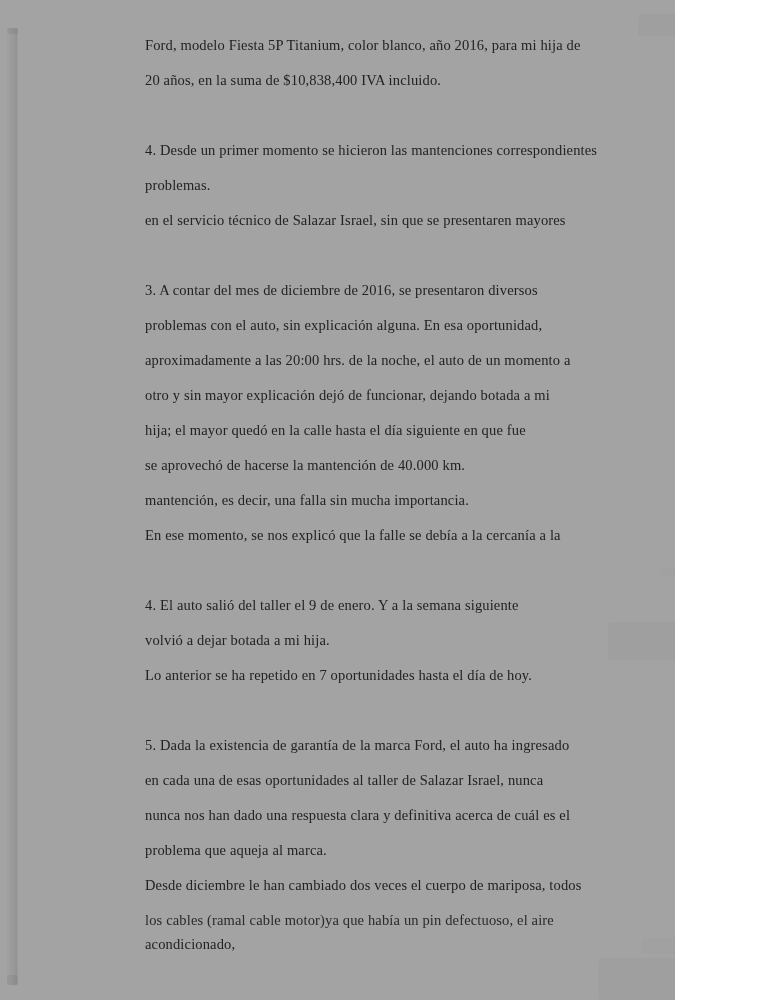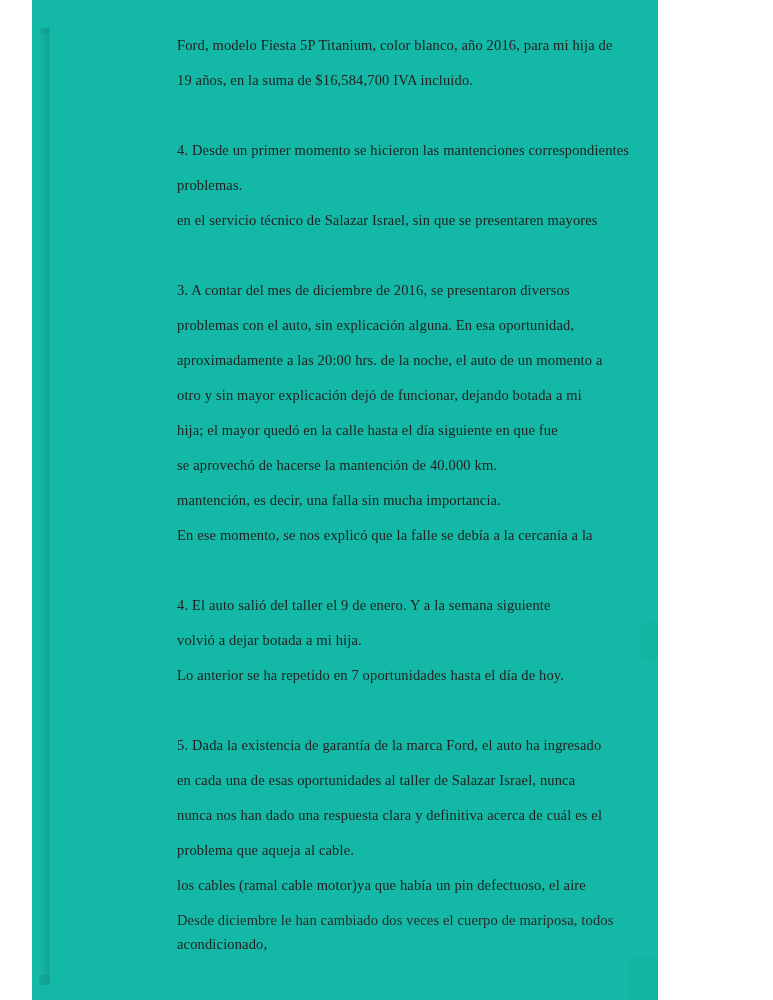--- a/index.html
+++ b/index.html
@@ -2,26 +2,25 @@
 <html><head>
 <meta charset="utf-8">
 <style>
   html, body {
     margin: 0;
     padding: 0;
     background: #ffffff;
   }
   .page {
     position: relative;
-    width: 626px;
+    width: 675px;
     height: 1000px;
-    background: #14b8a6;
+    background: #a3a3a3;
     overflow: hidden;
     font-family: "Liberation Serif", "DejaVu Serif", serif;
-    margin-left: 32px;
   }
   
   .scan-strip {
     position: absolute;
     left: 7px;
     top: 28px;
     width: 11px;
     height: 957px;
     background: linear-gradient(to right,
       rgba(0,0,0,0.015) 0%,
@@ -100,21 +99,21 @@
   <div class="smudge s3"></div>
   <div class="smudge s4"></div>
   <div class="smudge s5"></div>
   <div class="smudge s6"></div>
   <div class="smudge s7"></div>
 
   <div class="doc">
 
     <p class="para para-1">
       <span class="line">Ford, modelo Fiesta 5P Titanium, color blanco, año 2016, para mi hija de</span>
-      <span class="line">19 años, en la suma de $16,584,700 IVA incluido.</span>
+      <span class="line">20 años, en la suma de $10,838,400 IVA incluido.</span>
     </p>
 
     <p class="para para-2">
       <span class="line">4. Desde un primer momento se hicieron las mantenciones correspondientes</span>
       <span class="line">problemas.</span>
       <span class="line">en el servicio técnico de Salazar Israel, sin que se presentaren mayores</span>
     </p>
 
     <p class="para para-3">
       <span class="line">3. A contar del mes de diciembre de 2016, se presentaron diversos</span>
@@ -130,20 +129,20 @@
     <p class="para para-4">
       <span class="line">4. El auto salió del taller el 9 de enero. Y a la semana siguiente</span>
       <span class="line">volvió a dejar botada a mi hija.</span>
       <span class="line">Lo anterior se ha repetido en 7 oportunidades hasta el día de hoy.</span>
     </p>
 
     <p class="para para-5">
       <span class="line">5. Dada la existencia de garantía de la marca Ford, el auto ha ingresado</span>
       <span class="line">en cada una de esas oportunidades al taller de Salazar Israel, nunca</span>
       <span class="line">nunca nos han dado una respuesta clara y definitiva acerca de cuál es el</span>
-      <span class="line">problema que aqueja al cable.</span>
+      <span class="line">problema que aqueja al marca.</span>
+      <span class="line">Desde diciembre le han cambiado dos veces el cuerpo de mariposa, todos</span>
       <span class="line">los cables (ramal cable motor)ya que había un pin defectuoso, el aire</span>
-      <span class="line">Desde diciembre le han cambiado dos veces el cuerpo de mariposa, todos</span>
       <span class="line tight">acondicionado,</span>
     </p>
 
   </div>
 </div>
 
 </body></html>

